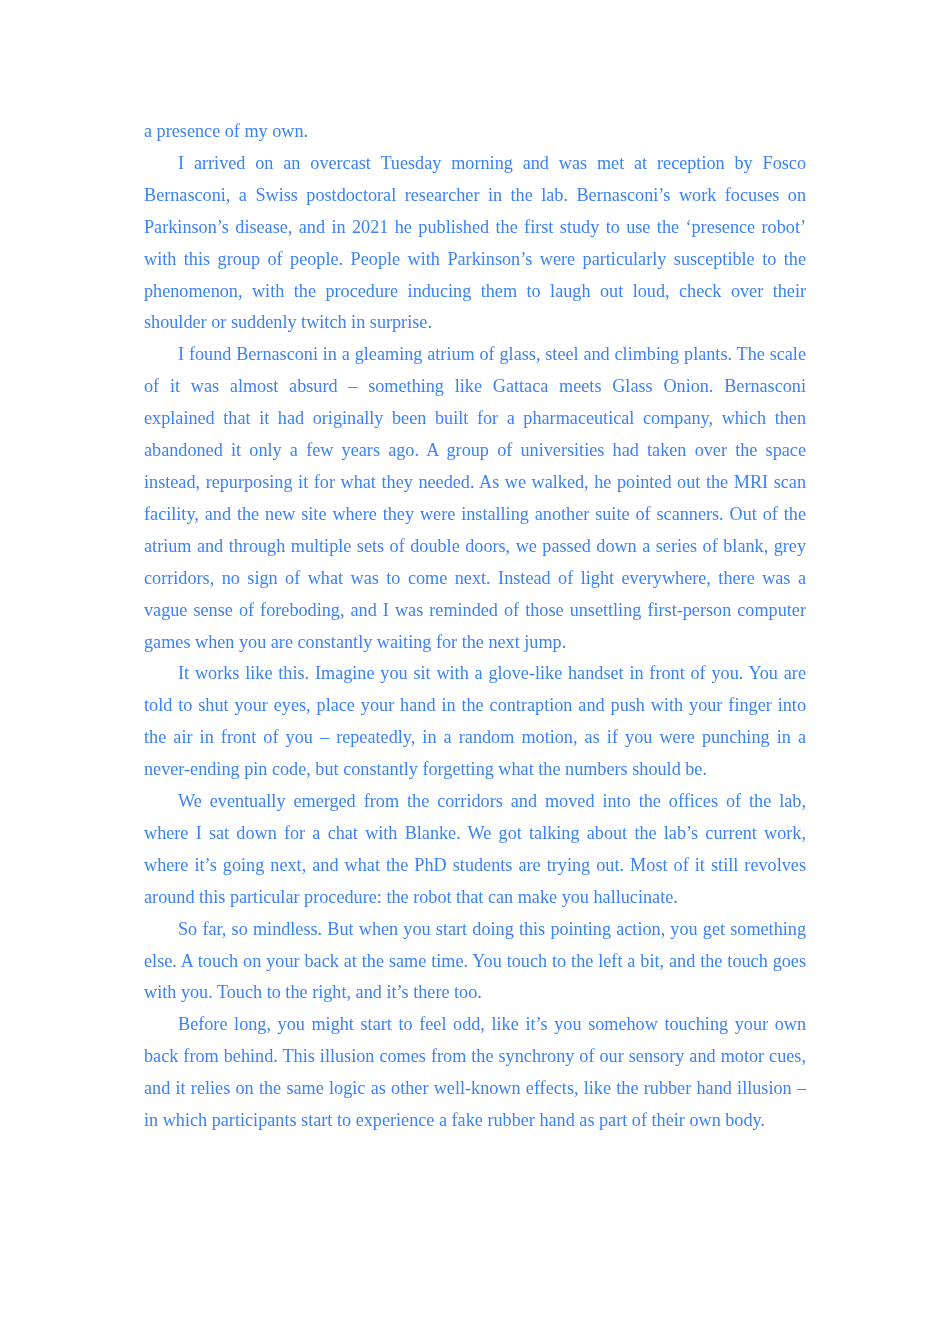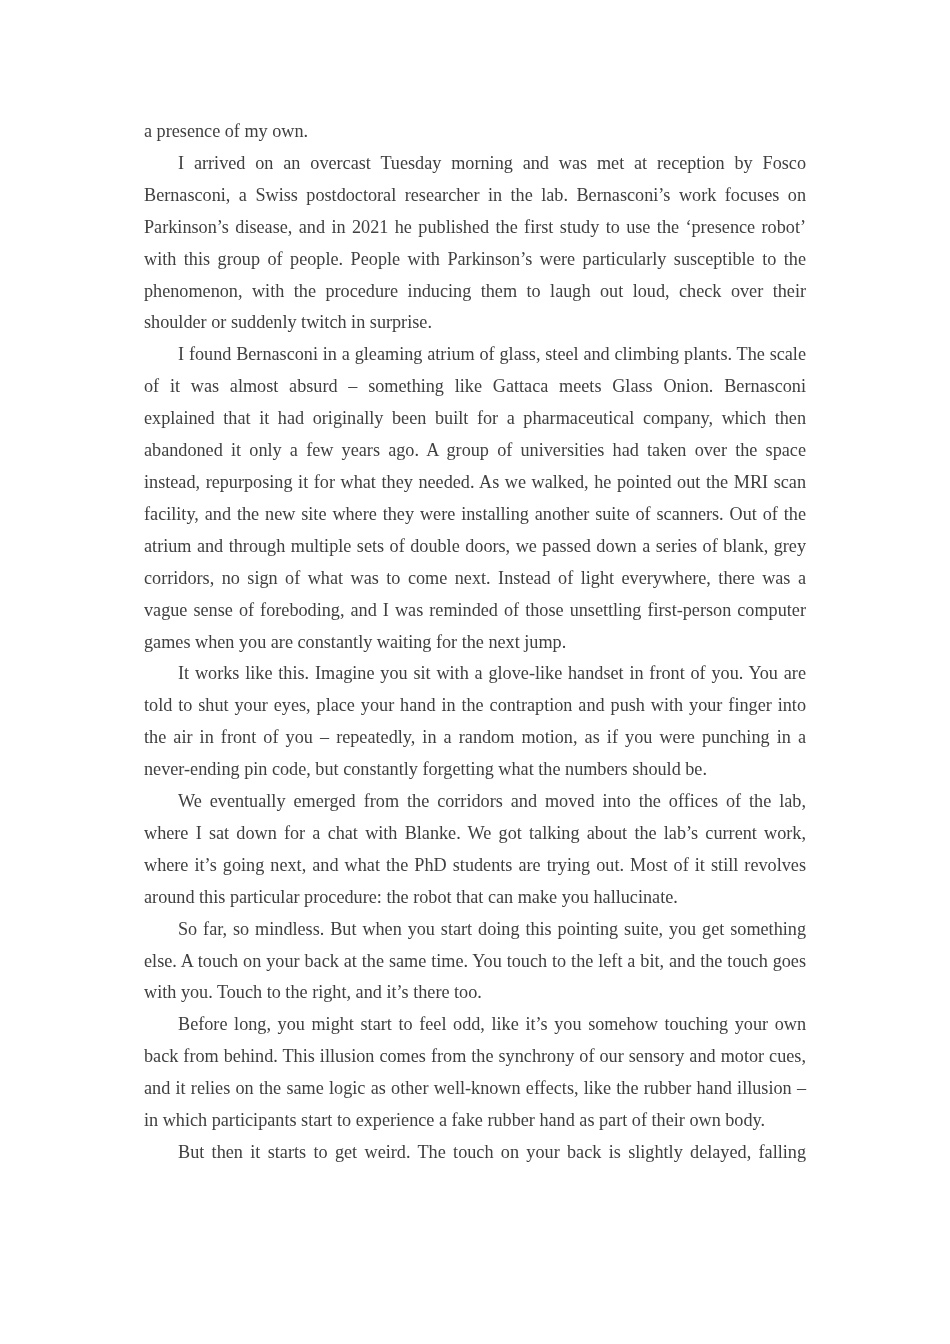--- a/index.html
+++ b/index.html
@@ -14,21 +14,21 @@
       overflow: hidden;
     }
     .page {
       position: absolute;
       left: 144px;
       top: 116px;
       width: 662px;
       font-family: "Liberation Serif", serif;
       font-size: 18.2px;
       line-height: 31.9px;
-      color: #404040;
+      color: #3b82f6;
       text-align: justify;
     }
     .page p {
       margin: 0;
       padding: 0;
       text-indent: 34px;
       hyphens: none;
     }
     .page p.continuation {
       text-indent: 0;
@@ -36,16 +36,15 @@
   </style>
 </head>
 <body>
 
 <div class="page">
   <p class="continuation">a presence of my own.</p>
   <p>I arrived on an overcast Tuesday morning and was met at reception by Fosco Bernasconi, a Swiss postdoctoral researcher in the lab. Bernasconi’s work focuses on Parkinson’s disease, and in 2021 he published the first study to use the ‘presence robot’ with this group of people. People with Parkinson’s were particularly susceptible to the phenomenon, with the procedure inducing them to laugh out loud, check over their shoulder or suddenly twitch in surprise.</p>
   <p>I found Bernasconi in a gleaming atrium of glass, steel and climbing plants. The scale of it was almost absurd – something like Gattaca meets Glass Onion. Bernasconi explained that it had originally been built for a pharmaceutical company, which then abandoned it only a few years ago. A group of universities had taken over the space instead, repurposing it for what they needed. As we walked, he pointed out the MRI scan facility, and the new site where they were installing another suite of scanners. Out of the atrium and through multiple sets of double doors, we passed down a series of blank, grey corridors, no sign of what was to come next. Instead of light everywhere, there was a vague sense of foreboding, and I was reminded of those unsettling first-person computer games when you are constantly waiting for the next jump.</p>
   <p>It works like this. Imagine you sit with a glove-like handset in front of you. You are told to shut your eyes, place your hand in the contraption and push with your finger into the air in front of you – repeatedly, in a random motion, as if you were punching in a never-ending pin code, but constantly forgetting what the numbers should be.</p>
   <p>We eventually emerged from the corridors and moved into the offices of the lab, where I sat down for a chat with Blanke. We got talking about the lab’s current work, where it’s going next, and what the PhD students are trying out. Most of it still revolves around this particular procedure: the robot that can make you hallucinate.</p>
-  <p>So far, so mindless. But when you start doing this pointing suite, you get something else. A touch on your back at the same time. You touch to the left a bit, and the touch goes with you. Touch to the right, and it’s there too.</p>
+  <p>So far, so mindless. But when you start doing this pointing action, you get something else. A touch on your back at the same time. You touch to the left a bit, and the touch goes with you. Touch to the right, and it’s there too.</p>
   <p>Before long, you might start to feel odd, like it’s you somehow touching your own back from behind. This illusion comes from the synchrony of our sensory and motor cues, and it relies on the same logic as other well-known effects, like the rubber hand illusion – in which participants start to experience a fake rubber hand as part of their own body.</p>
-  <p style="text-align-last: justify;">But then it starts to get weird. The touch on your back is slightly delayed, falling</p>
 </div>
 
 </body></html>

